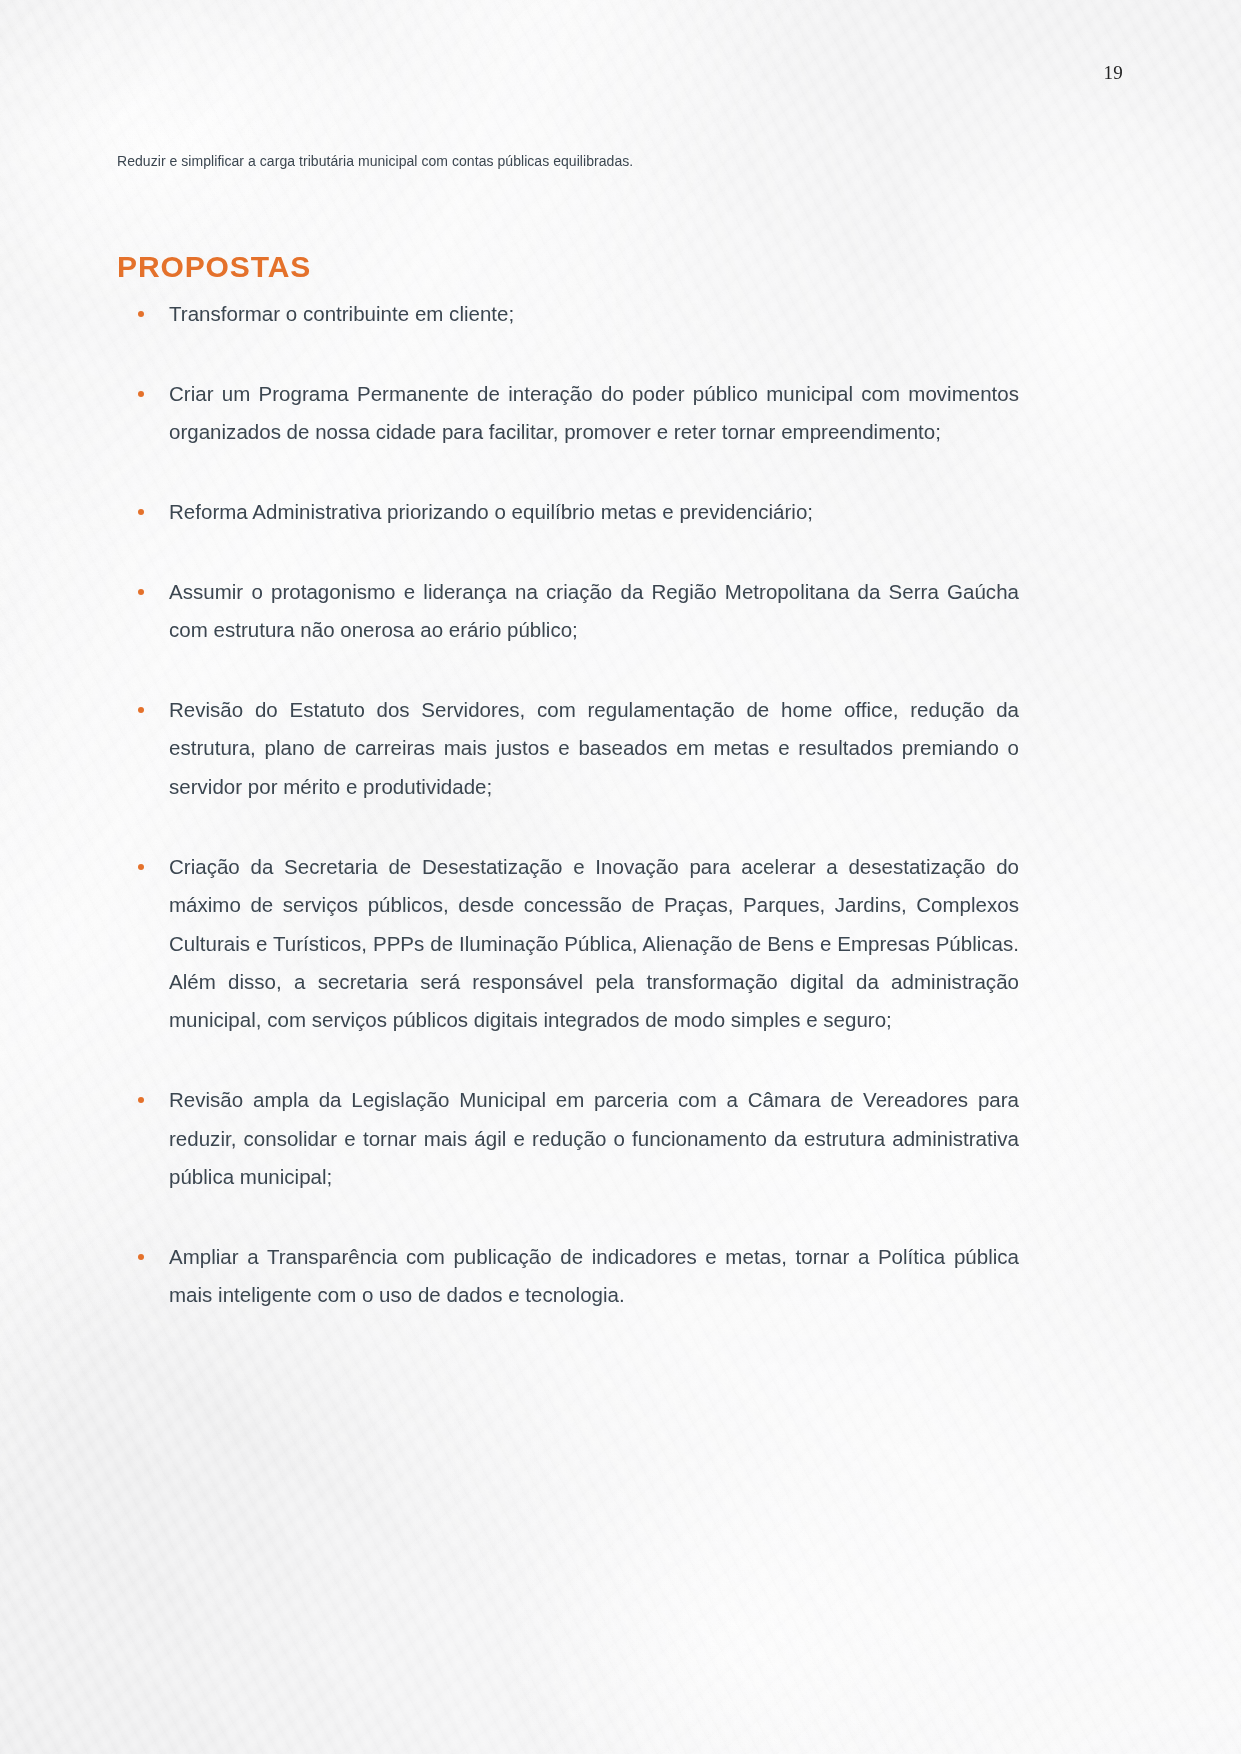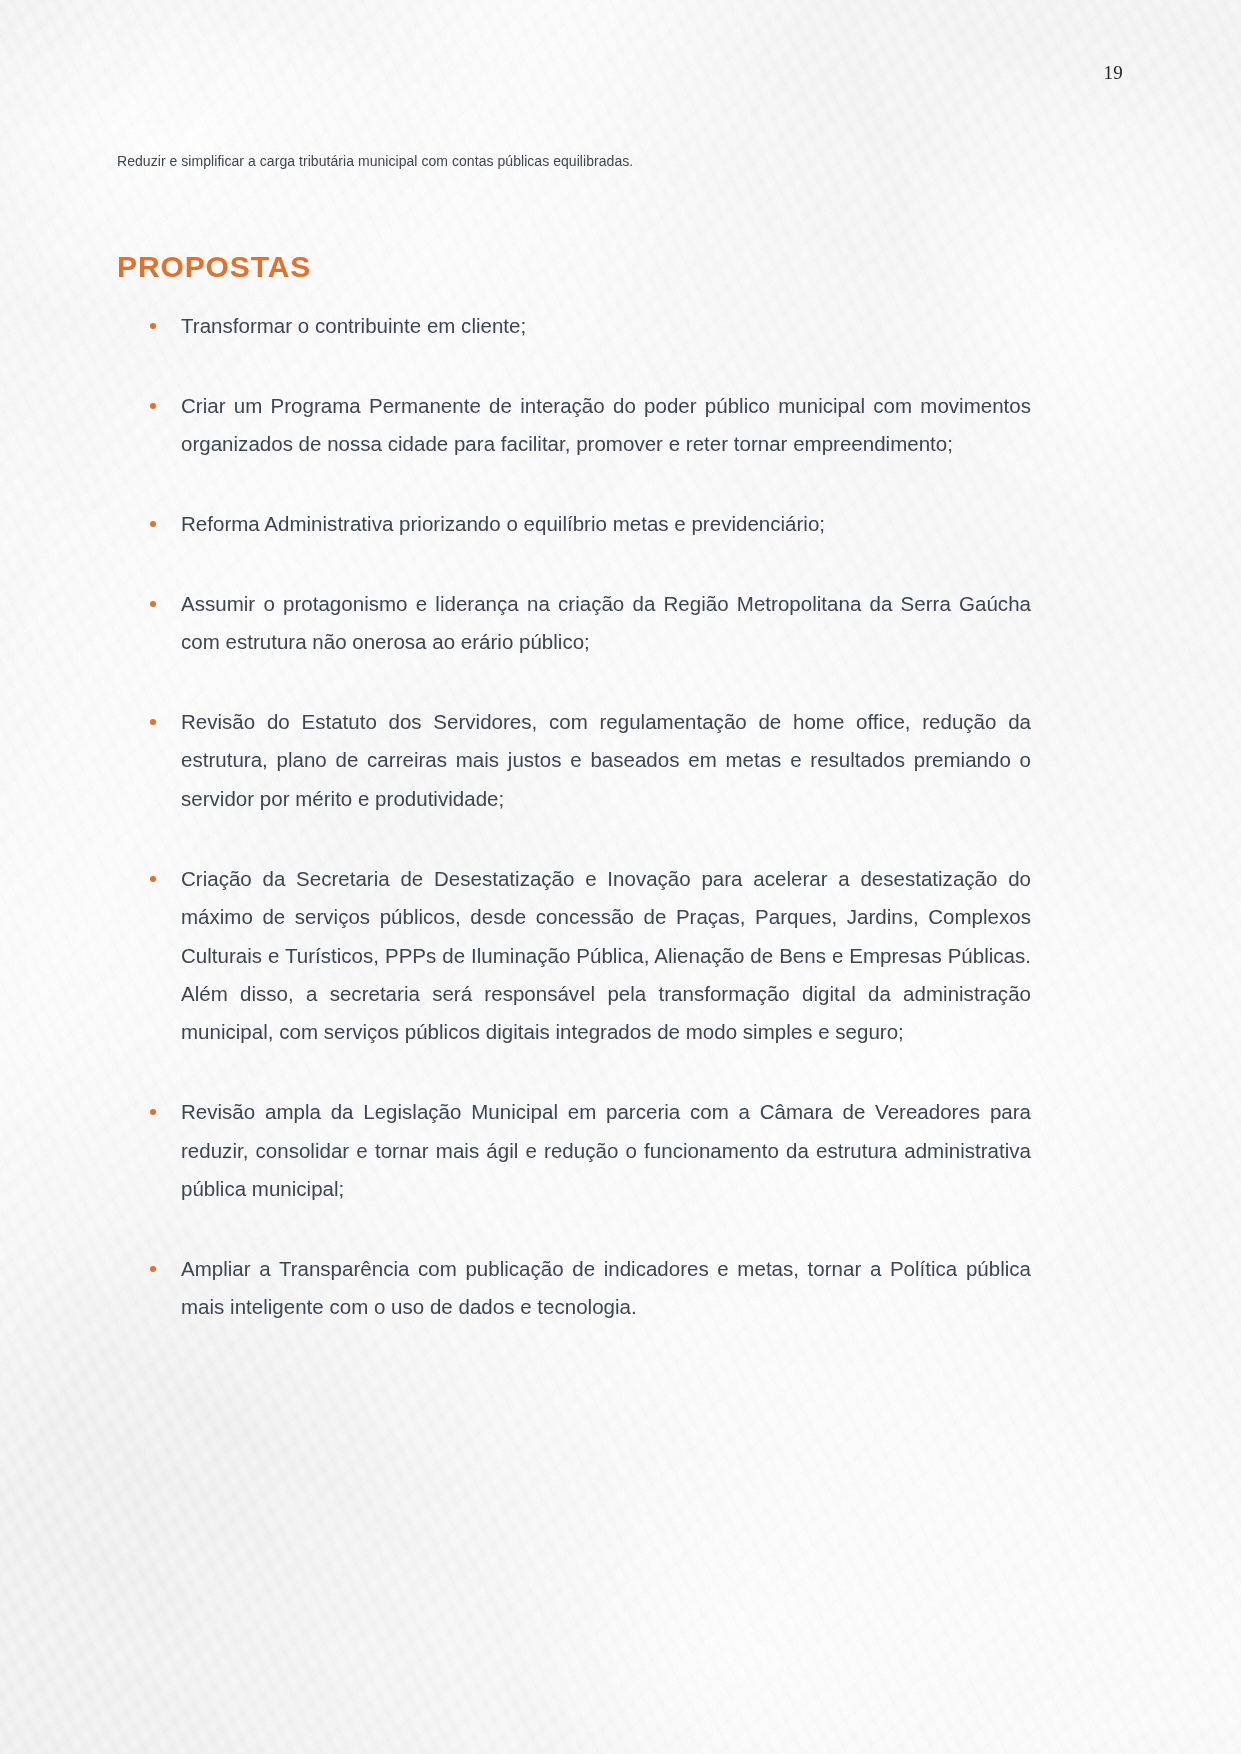--- a/index.html
+++ b/index.html
@@ -90,21 +90,21 @@
     left: 0;
     top: 104px;
   }
 
   .proposals-list {
     position: absolute;
     left: 0;
     top: 165px;
     width: 918px;
     list-style: none;
-    margin: 12px;
+    margin: 0;
     padding: 0;
   }
 
   .proposal-item {
     position: relative;
     padding-left: 68px;
     margin-bottom: 3px;
     font-size: 20.5px;
     line-height: 38.4px;
     color: #3b4650;

